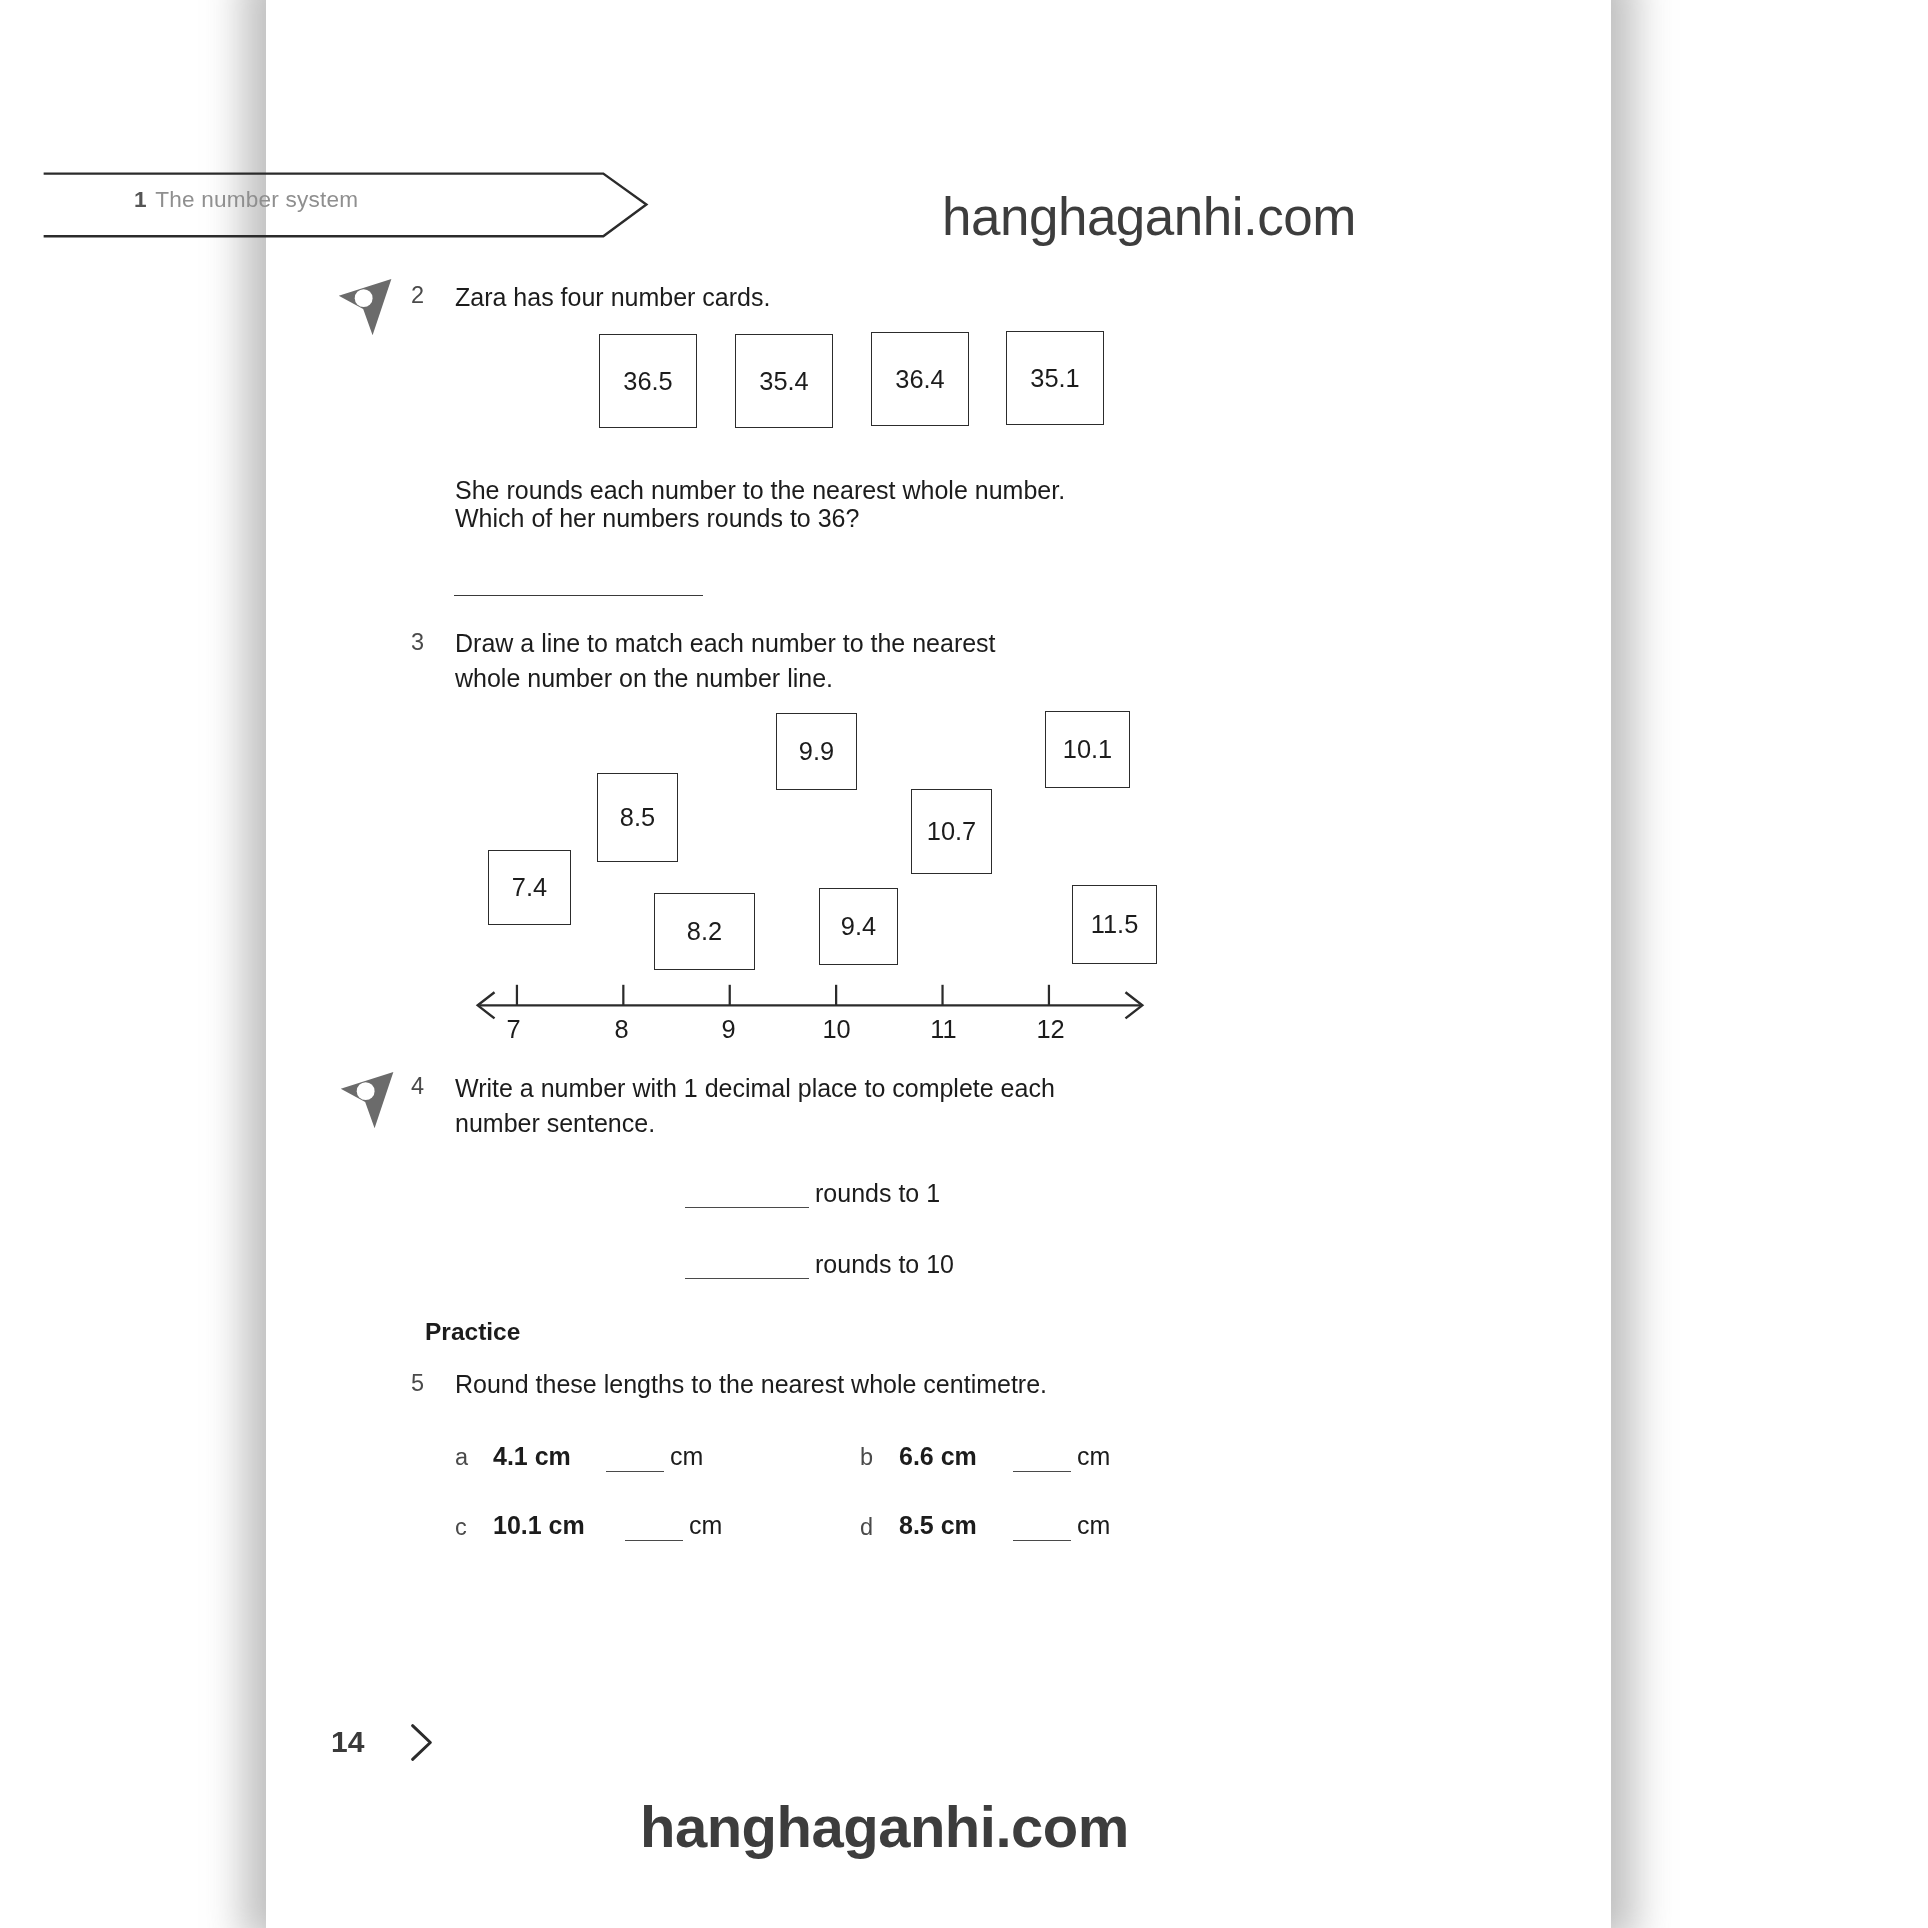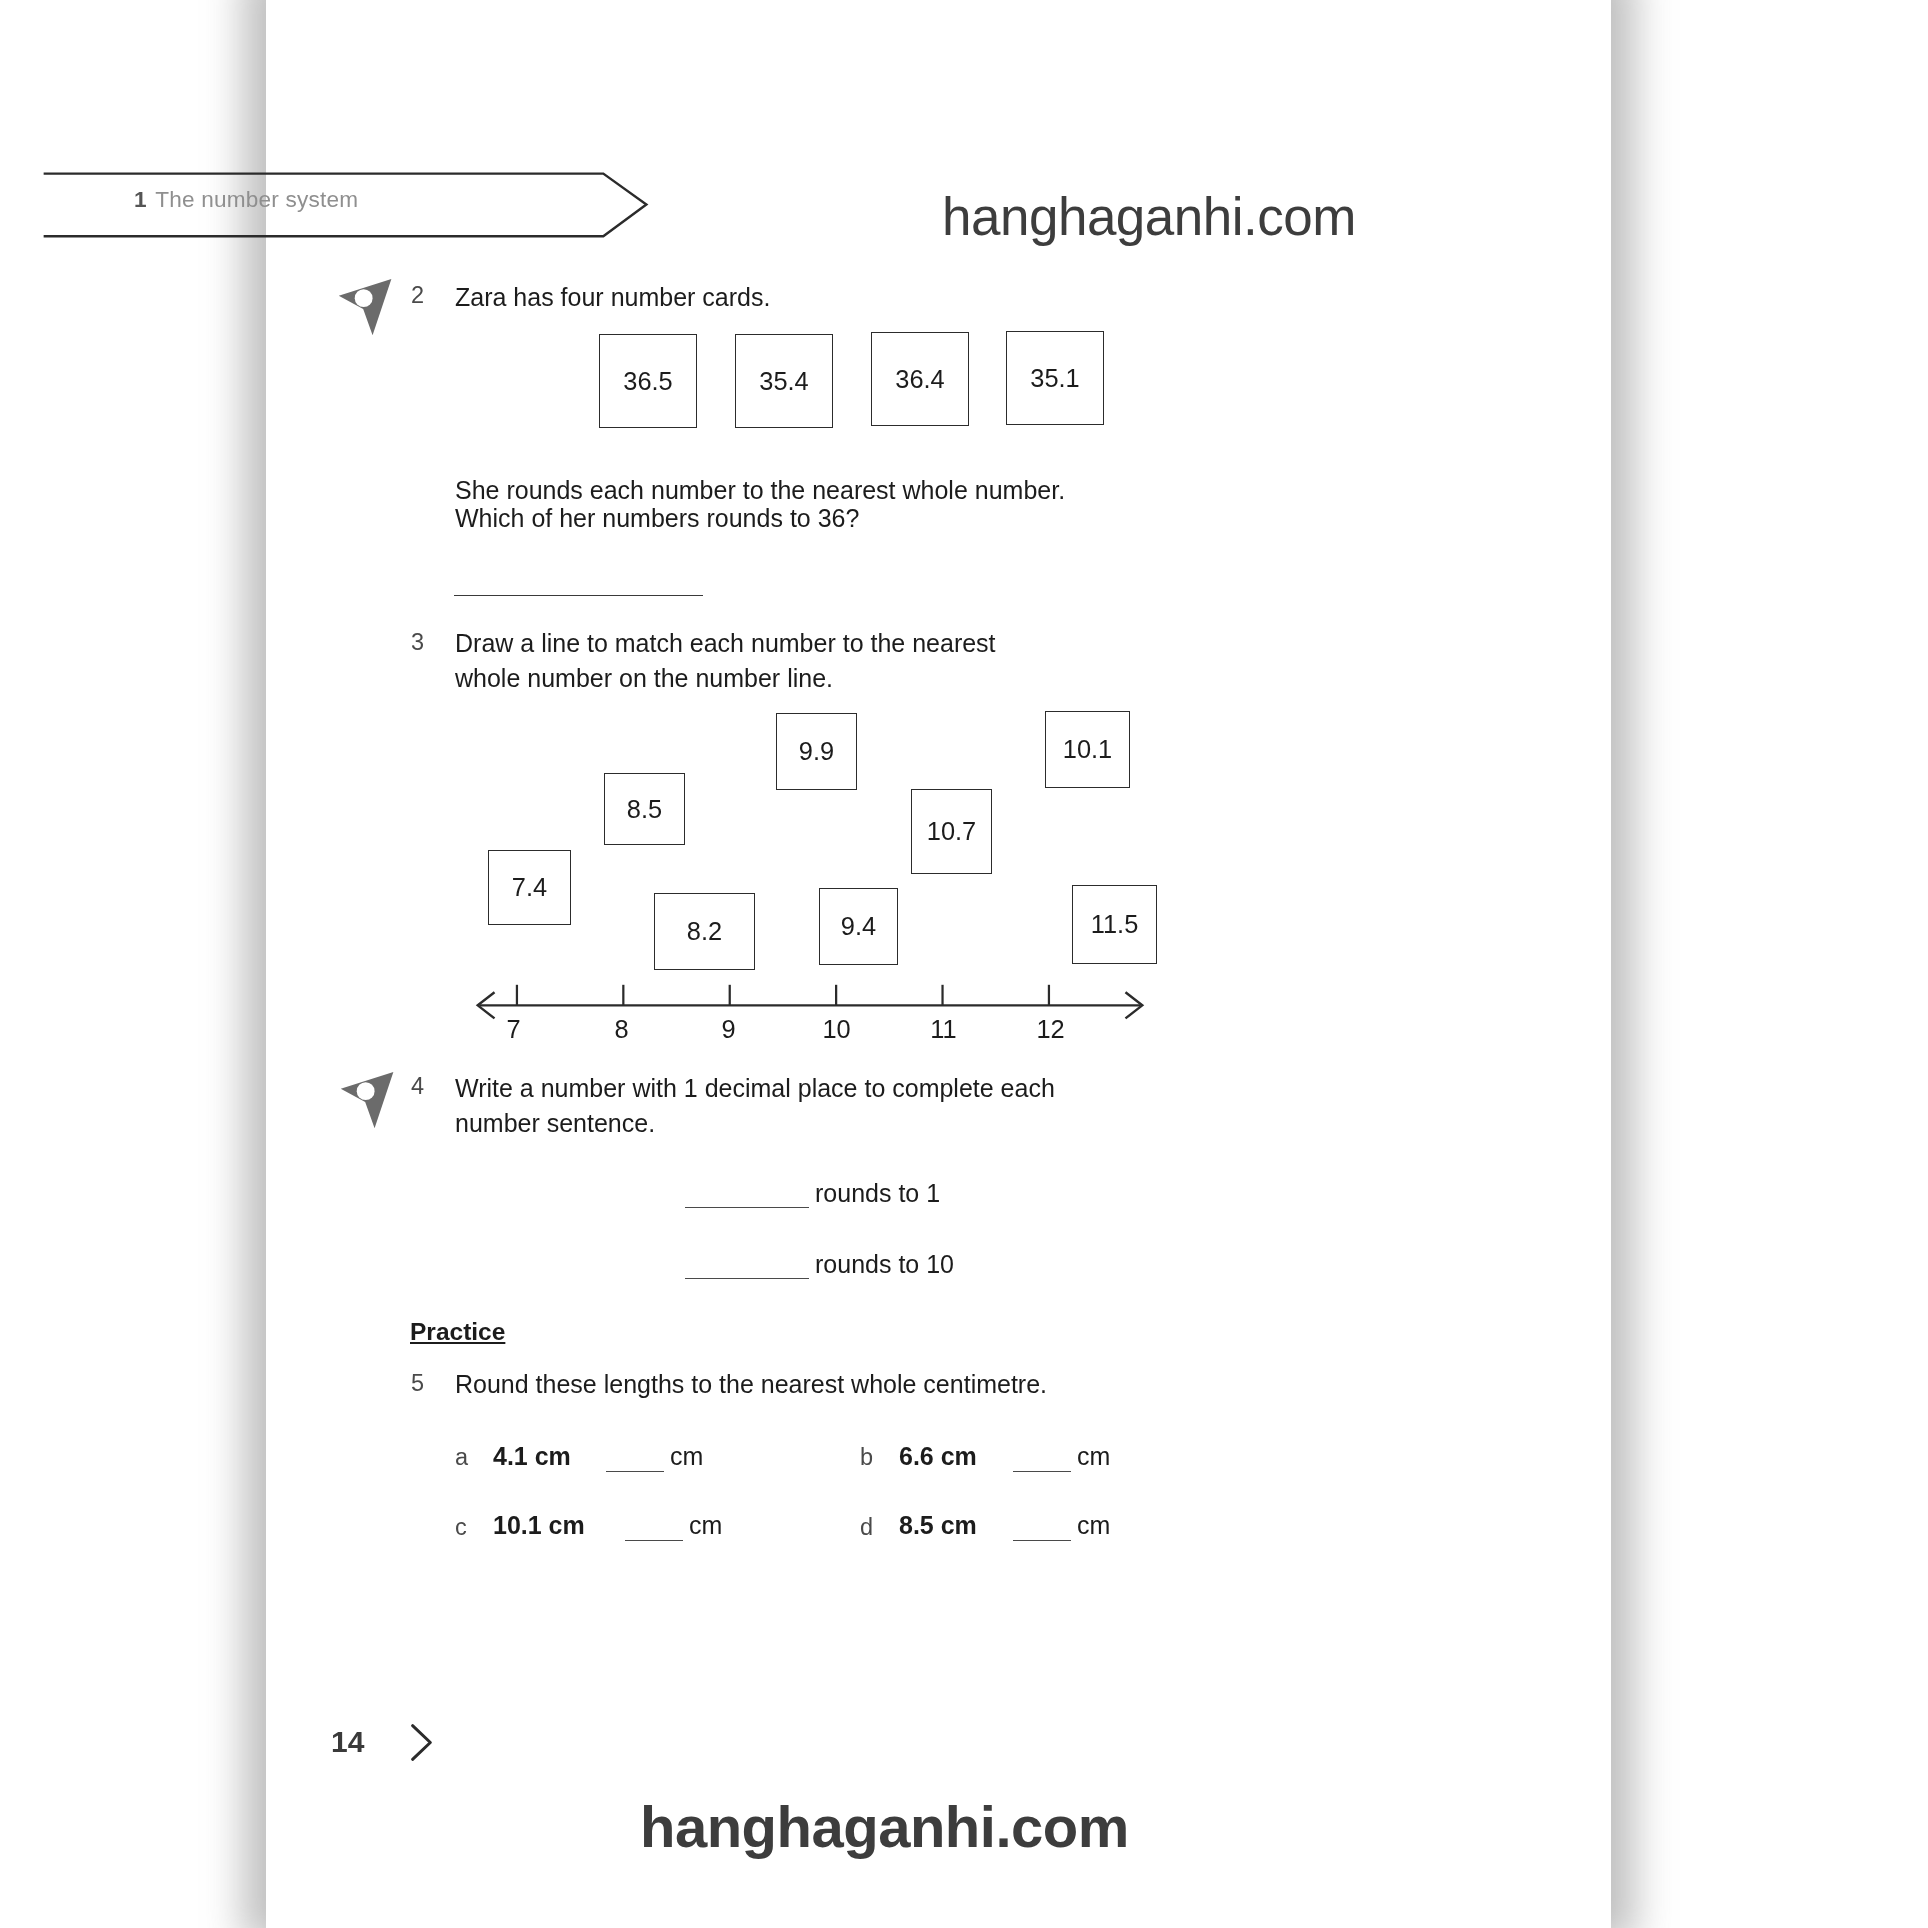--- a/index.html
+++ b/index.html
@@ -219,21 +219,21 @@
 
 <div class="plain" style="left:455px; top:452px;margin-top:24px;">She rounds each number to the nearest whole number.</div>
 <div class="plain" style="left:455px; top:504px;">Which of her numbers rounds to 36?</div>
 <div class="rule" style="left:454px; top:595px; width:249px;"></div>
 
 <div class="qnum" style="left:411px; top:629px;">3</div>
 <div class="qtext" style="left:455px; top:626px;">Draw a line to match each number to the nearest
 whole number on the number line.</div>
 
 <div class="card" style="left:488px; top:850px; width:83px; height:75px;">7.4</div>
-<div class="card" style="left:597px; top:773px; width:81px; height:72px;margin-left:7px;">8.5</div>
+<div class="card" style="left:597px; top:773px; width:81px; height:89px;">8.5</div>
 <div class="card" style="left:654px; top:893px; width:101px; height:77px;">8.2</div>
 <div class="card" style="left:746px; top:713px; width:81px; height:77px;margin-left:30px;">9.9</div>
 <div class="card" style="left:819px; top:888px; width:79px; height:77px;">9.4</div>
 <div class="card" style="left:911px; top:789px; width:81px; height:85px;">10.7</div>
 <div class="card" style="left:1045px; top:711px; width:85px; height:77px;">10.1</div>
 <div class="card" style="left:1072px; top:885px; width:85px; height:79px;">11.5</div>
 
 <div id="numberline">
   <svg width="716" height="56" viewBox="0 0 760 60">
     <line x1="26" y1="40" x2="734" y2="40" stroke="#2b2b2b" stroke-width="2.4"></line>
@@ -261,21 +261,21 @@
 <div class="qnum" style="left:411px; top:1073px;">4</div>
 <div class="qtext" style="left:455px; top:1071px;">Write a number with 1 decimal place to complete each
 number sentence.</div>
 
 <div class="rule-thin" style="left:685px; top:1207px; width:124px;"></div>
 <div class="plain" style="left:815px; top:1179px;">rounds to 1</div>
 
 <div class="rule-thin" style="left:685px; top:1278px; width:124px;"></div>
 <div class="plain" style="left:815px; top:1250px;">rounds to 10</div>
 
-<div class="section-head" style="left:410px; top:1318px;text-decoration:underline;">Practice</div>
+<div class="section-head" style="left:425px; top:1318px;">Practice</div>
 <div class="qnum" style="left:411px; top:1370px;">5</div>
 <div class="qtext" style="left:455px; top:1367px;">Round these lengths to the nearest whole centimetre.</div>
 
 <div class="p-letter" style="left:455px; top:1444px;">a</div>
 <div class="p-val" style="left:493px; top:1442px;">4.1 cm</div>
 <div class="rule-thin" style="left:606px; top:1471px; width:58px;"></div>
 <div class="p-unit" style="left:670px; top:1442px;">cm</div>
 
 <div class="p-letter" style="left:860px; top:1444px;">b</div>
 <div class="p-val" style="left:899px; top:1442px;">6.6 cm</div>

